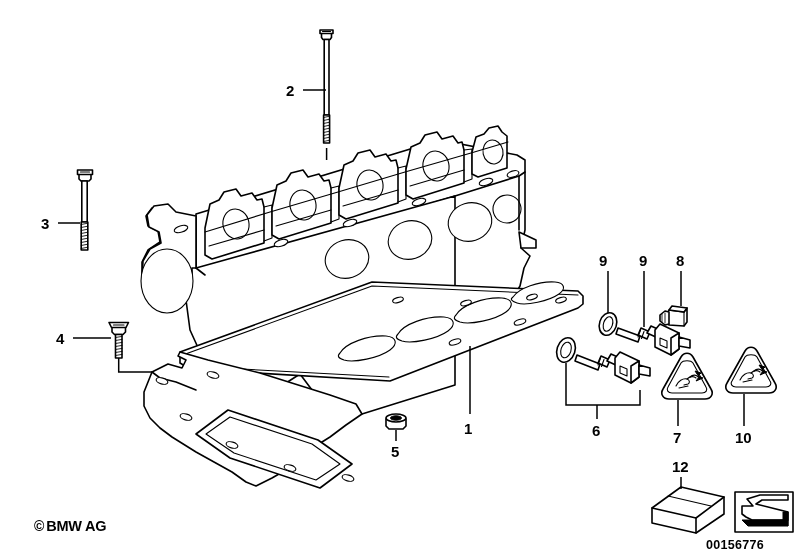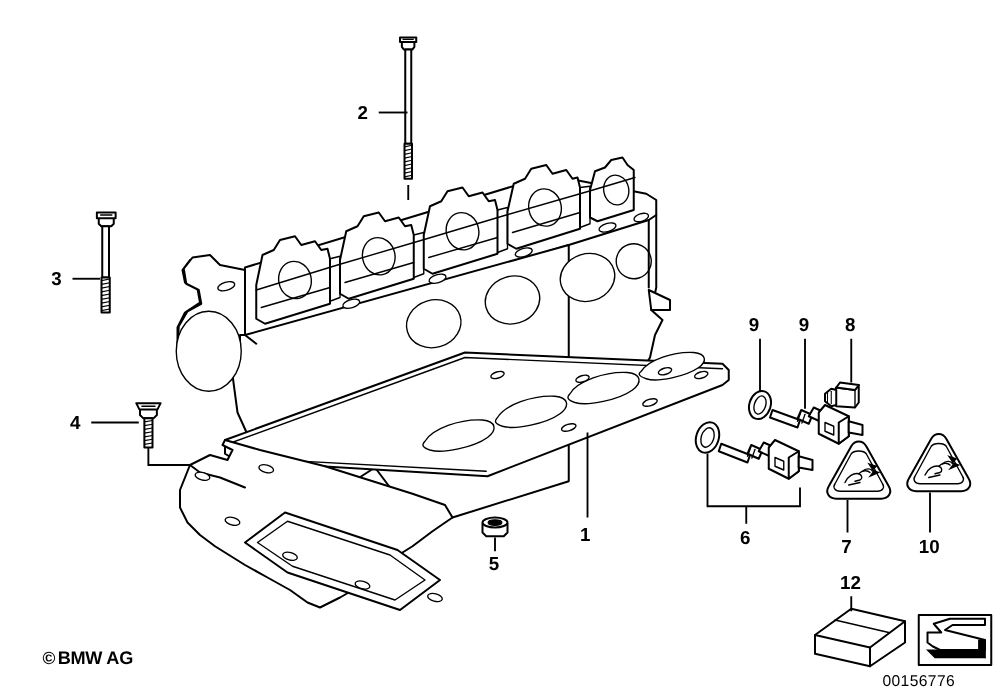--- a/index.html
+++ b/index.html
@@ -46,21 +46,21 @@
     font-size: 14px;
     margin-right: 2px;
   }
   #diagram-number {
     position: absolute;
     left: 735px;
     top: 538px;
     transform: translateX(-50%);
     font-family: "Liberation Sans", sans-serif;
     font-size: 12.5px;
-    font-weight: normal;
+    font-weight: bold;
     color: #000000;
     letter-spacing: 0.3px;
     white-space: nowrap;
   }
 </style>
 </head>
 <body>
 
 <div id="page">
 

